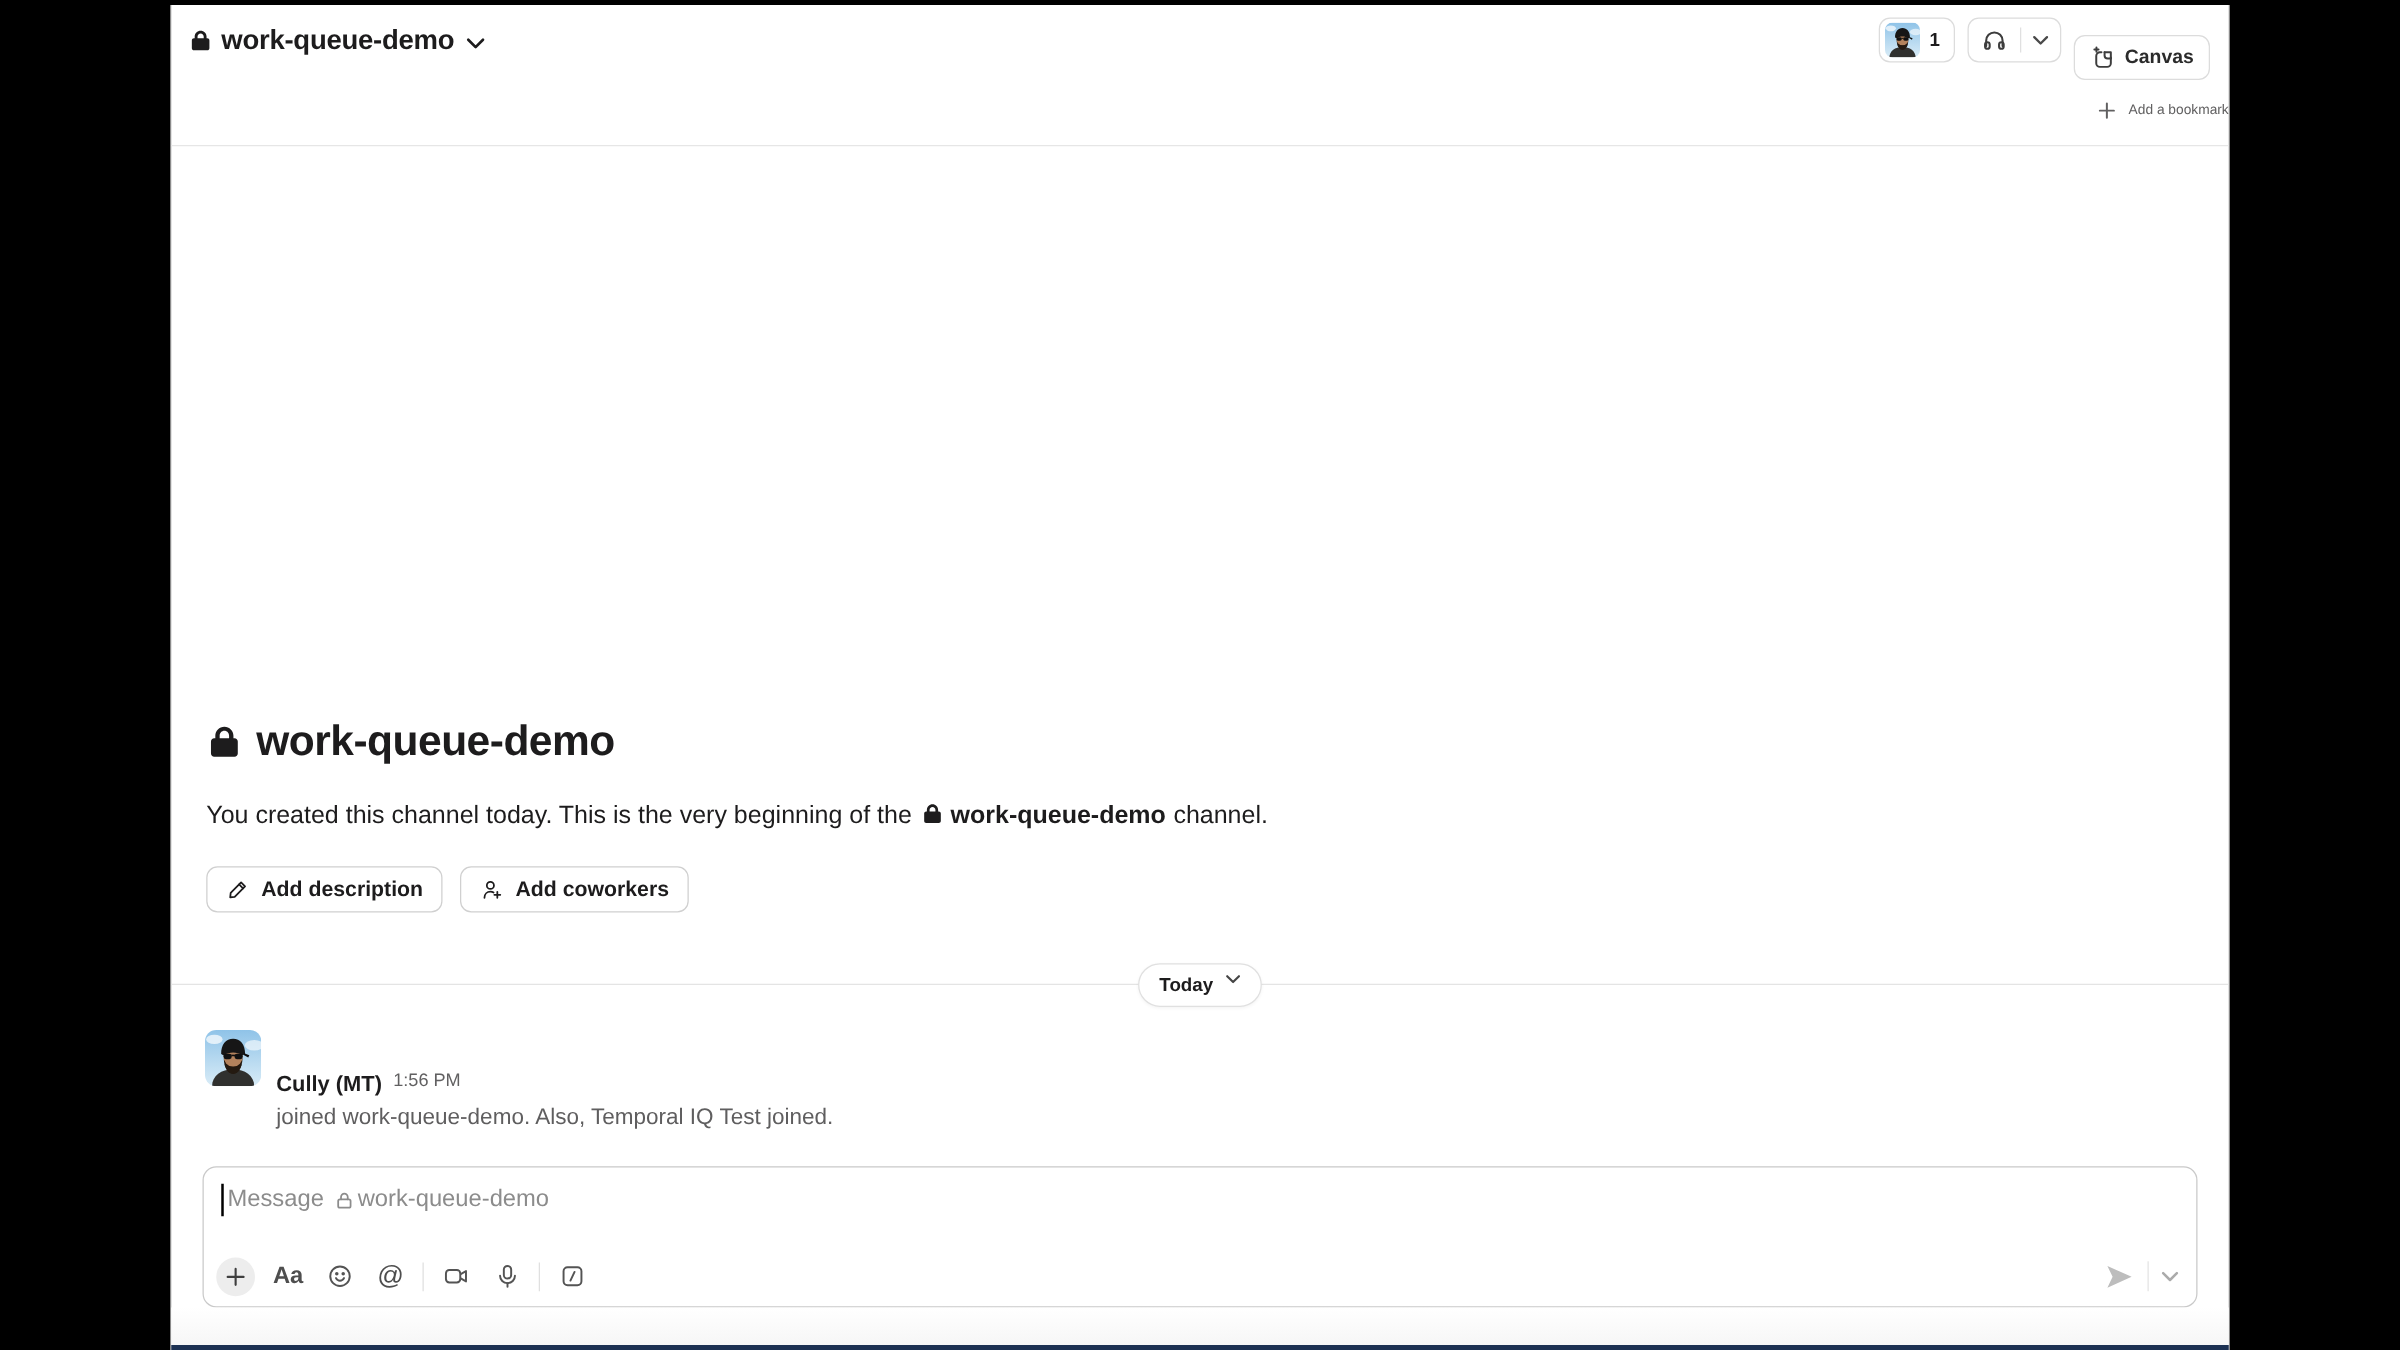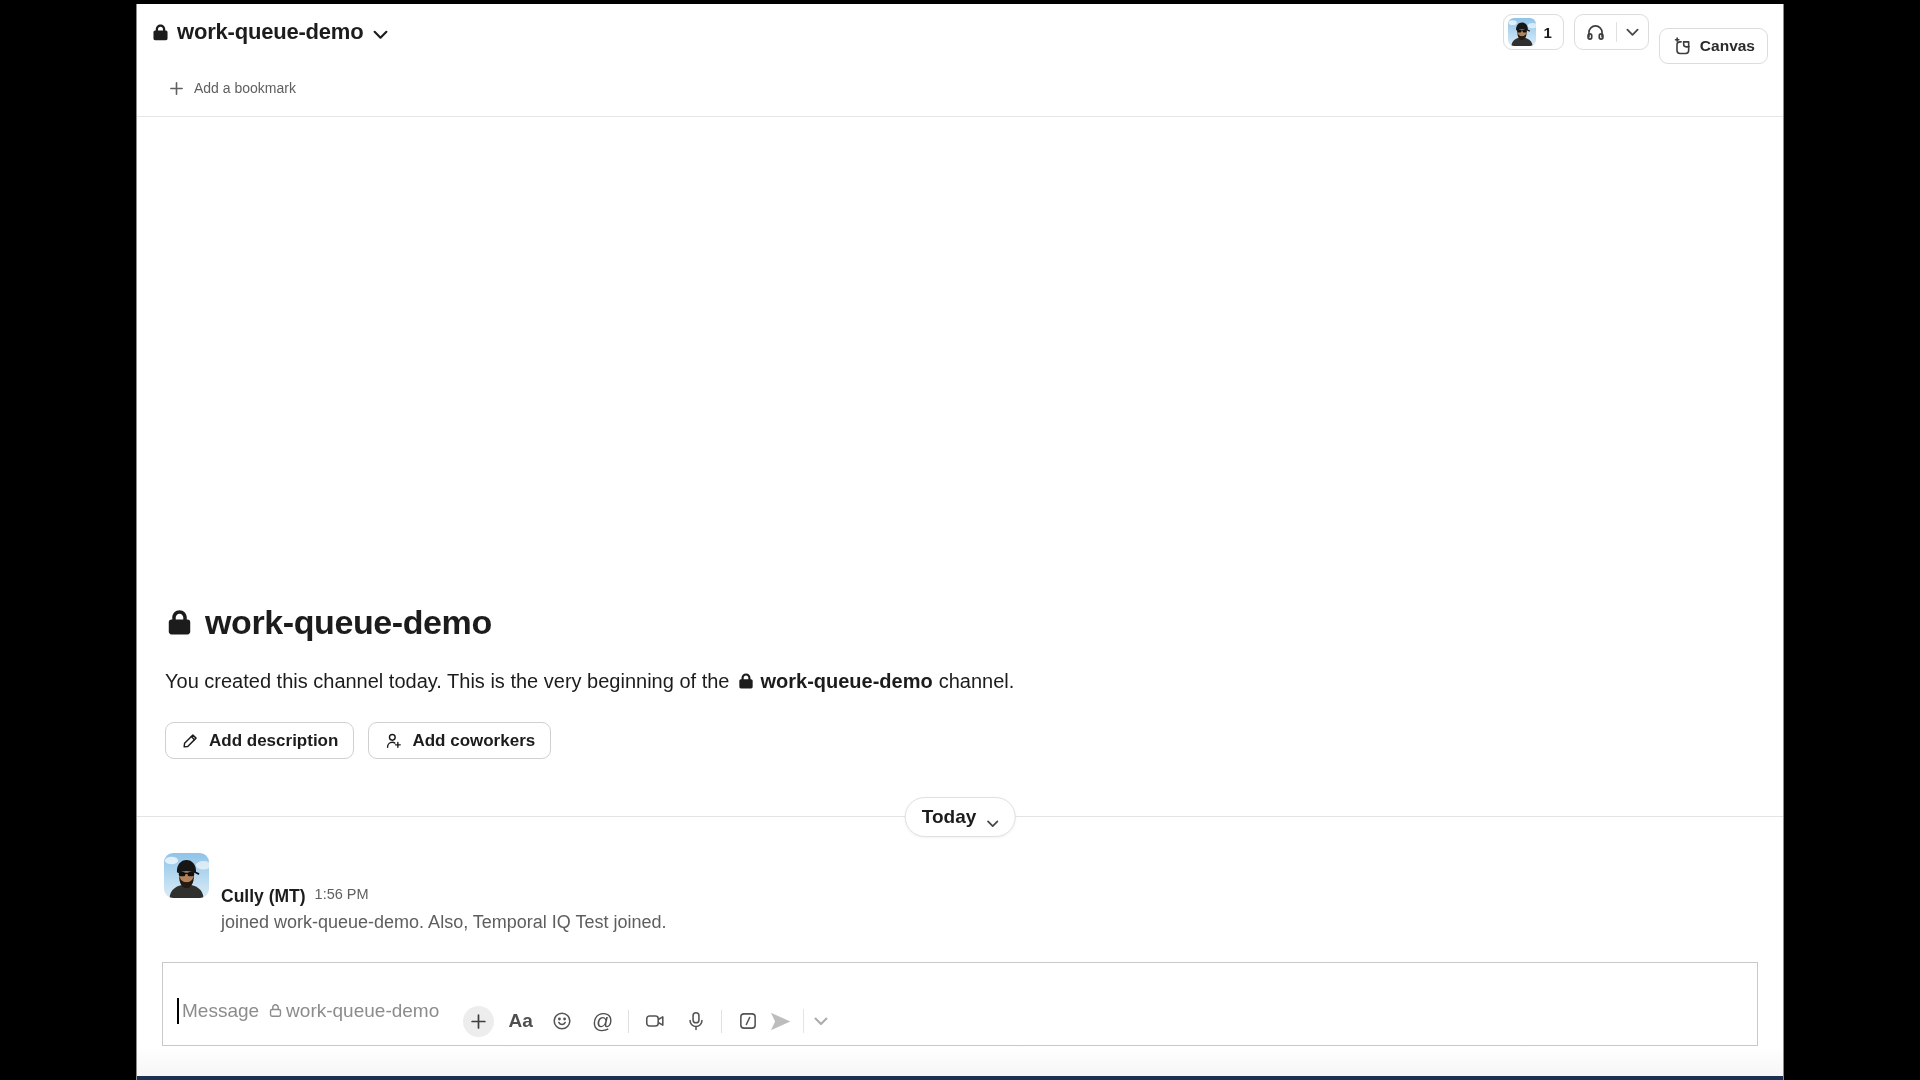--- a/index.html
+++ b/index.html
@@ -28,22 +28,22 @@
   .huddle-main { padding:0 10px; height:100%; display:flex; align-items:center; color:#3d3d3d; }
   .huddle-main svg { width:21px; height:21px; }
   .pill-divider { width:1px; height:20px; background:#e0e0e0; }
   .huddle-caret { padding:0 9px; height:100%; display:flex; align-items:center; color:#4a4a4a; }
   .huddle-caret svg { width:13px; height:9px; }
   .canvas-btn { padding:0 12px; gap:8px; font-size:15.5px; font-weight:bold; color:#2b2b2b;margin-top:27px; }
   .canvas-btn svg { width:20px; height:20px; color:#3d3d3d; }
 
   
   .bookmarks { flex:none; height:57px; display:flex; align-items:center; gap:10px;
-               padding-left:32px; border-bottom:1px solid #e6e6e6; color:#616061;
-               font-size:14px; cursor:pointer; }
+               padding-left:16px; border-bottom:1px solid #e6e6e6; color:#616061;
+               font-size:11px; cursor:pointer;justify-content:flex-end; }
   .bookmarks svg { width:15px; height:15px; color:#616061; }
 
   
   .main { flex:1; min-height:0; display:flex; flex-direction:column; justify-content:flex-end; }
 
   .intro { padding:0 28px; }
   .intro-title { display:flex; align-items:center; gap:11px; font-size:34px; font-weight:bold;
                  letter-spacing:-0.4px; }
   .intro-title .lock { width:29px; height:29px; }
   .intro-desc { margin-top:28px; font-size:20px; color:#1d1c1d; }
@@ -54,37 +54,37 @@
   .intro-actions { margin-top:29px; display:flex; gap:14px; }
   .action-btn { display:flex; align-items:center; gap:9px; height:37px; padding:0 15px;
                 background:#fff; border:1px solid #d0d0d0; border-radius:9px;
                 font-size:17px; font-weight:bold; color:#1d1c1d; cursor:pointer;
                 font-family:"Liberation Sans", sans-serif; }
   .action-btn svg { width:19px; height:19px; color:#1d1c1d; }
 
   .date-divider { flex:none; position:relative; margin-top:57px; border-top:1px solid #e4e4e4; }
   .date-pill { position:absolute; left:50%; top:0; transform:translate(-50%,-50%);
                background:#fff; border:1px solid #e0e0e0; border-radius:24px;
-               padding:8px 16px; display:flex; align-items:flex-end; gap:10px;
-               font-size:19px; font-weight:bold; color:#1d1c1d; cursor:pointer;
+               padding:8px 16px; display:flex; align-items:flex-start; gap:10px;
+               font-size:15px; font-weight:bold; color:#1d1c1d; cursor:pointer;
                box-shadow:0 1px 3px rgba(0,0,0,.05); font-family:"Liberation Sans", sans-serif; }
   .date-pill svg { width:12px; height:8px; color:#454545; }
 
   .message { display:flex; gap:12px; padding:0 27px; margin-top:36px; }
   .avatar-lg { width:45px; height:45px; border-radius:9px; overflow:hidden; flex:none; cursor:pointer; }
   .msg-body { padding-top:1px; }
   .msg-head { display:flex; align-items:flex-start; gap:9px;margin-top:32px; }
   .msg-author { font-size:17.5px; font-weight:bold; color:#1d1c1d; cursor:pointer; }
   .msg-time { font-size:14.5px; color:#616061; cursor:pointer; }
   .msg-text { margin-top:5px; font-size:18px; color:#5f5e5f; }
 
   
   .composer-wrap { flex:none; padding:29px 25px 0; }
-  .composer { height:84px; border:1px solid #c9c9c9; border-radius:0;
-              display:flex; flex-direction:row; background:#fff; }
+  .composer { height:113px; border:1px solid #c9c9c9; border-radius:11px;
+              display:flex; flex-direction:column; background:#fff; }
   .composer-input { padding:13px 14px 0; display:flex; align-items:center;
                     font-size:19px; color:#8c8c8c; cursor:text; }
   .cursor { width:2px; height:26px; background:#000; margin-right:3px;
             animation:blink 1.1s steps(1) infinite; }
   @keyframes blink { 50% { opacity:0; } }
   .composer-input .lock { width:17px; height:17px; color:#8c8c8c; margin:0 2px 0 8px; }
   .composer-toolbar { margin-top:auto; display:flex; align-items:center; padding:0 14px 8px 10px; }
   .plus-btn { width:31px; height:31px; border-radius:50%; background:#ededed; color:#3f3f3f;
               display:flex; align-items:center; justify-content:center; margin-right:6px;
               border:none; cursor:pointer; }

